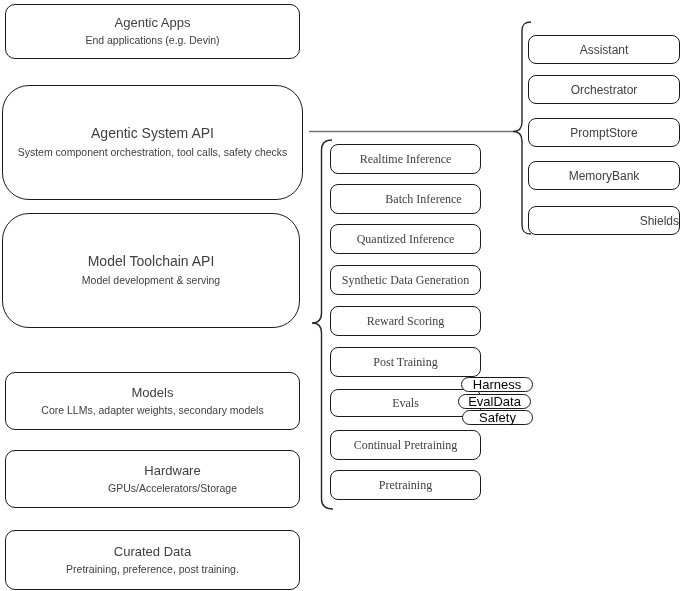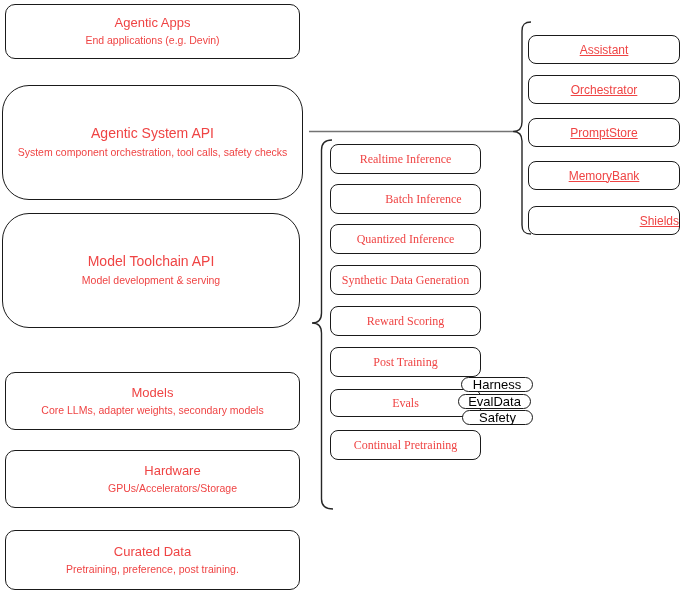--- a/index.html
+++ b/index.html
@@ -18,33 +18,33 @@
   .box {
     position: absolute;
     background: #ffffff;
     border: 1.5px solid #1a1a1a;
     box-sizing: border-box;
     display: flex;
     flex-direction: column;
     align-items: center;
     justify-content: center;
     text-align: center;
-    color: #ef4444;
+    color: #404040;
   }
   .lbox  { border-radius: 10px; }
   .bigbox{ border-radius: 27px; }
   .btitle-lg { font-size: 14px; line-height: 1.25; margin-bottom: 4px; }
   .btitle-sm { font-size: 13px; line-height: 1.25; margin-bottom: 3px; }
   .bsub      { font-size: 10.5px; line-height: 1.3; padding: 0 14px; }
   .mbox, .rbox {
     border-radius: 8px;
     font-size: 12px;
   }
   .mbox { left: 330px; width: 151px; height: 30px; font-family: Liberation Serif, serif; }
-  .rbox { left: 528px; width: 152px; height: 29px; text-decoration: underline; }
+  .rbox { left: 528px; width: 152px; height: 29px; }
   .tag {
     position: absolute;
     background: #ffffff;
     border: 1.3px solid #1a1a1a;
     border-radius: 8px;
     box-sizing: border-box;
     display: flex;
     align-items: center;
     justify-content: center;
     font-size: 13px;
@@ -117,20 +117,23 @@
   </div>
   <div class="box mbox" style="top:347px;">
     <span>Post Training</span>
   </div>
   <div class="box mbox" style="top:389px; height:28px;">
     <span>Evals</span>
   </div>
   <div class="box mbox" style="top:430px;">
     <span>Continual Pretraining</span>
   </div>
+  <div class="box mbox" style="top:470px;">
+    <span>Pretraining</span>
+  </div>
 
   <div class="tag" style="left:461px; top:377px; width:72px;">
     <span>Harness</span>
   </div>
   <div class="tag" style="left:458px; top:394px; width:73px;">
     <span>EvalData</span>
   </div>
   <div class="tag" style="left:462px; top:410px; width:71px;">
     <span>Safety</span>
   </div>

